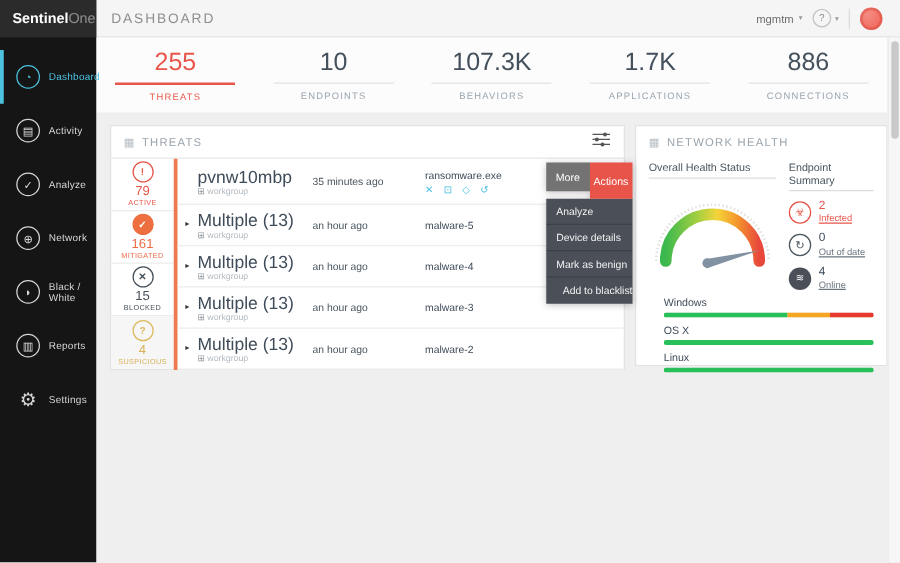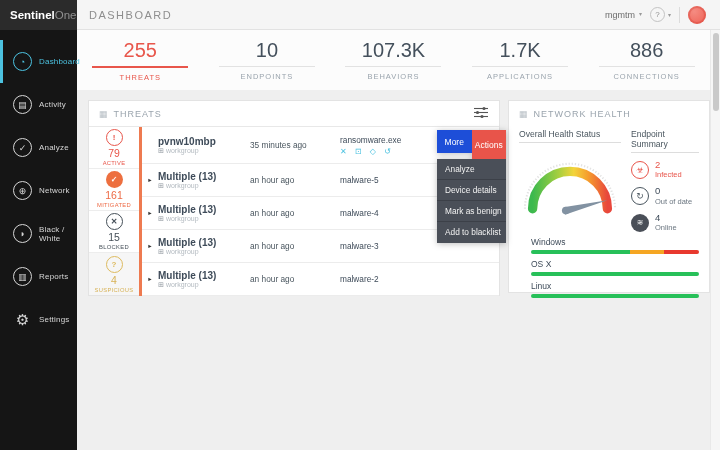--- a/index.html
+++ b/index.html
@@ -62,51 +62,51 @@
   .st-blocked .st-ic { border:1.4px solid #454f58; color:#454f58; }
   .st-blocked .st-count, .st-blocked .st-label { color:#454f58; }
   .st-suspicious .st-ic { border:1.4px solid #ddba5e; color:#ddba5e; }
   .st-suspicious .st-count, .st-suspicious .st-label { color:#d7b154; }
 
   .threat-table { flex:1; border-left:3px solid #ee7a50; }
   .t-row { display:flex; align-items:center; height:33px; border-bottom:1px solid #ececec; position:relative; cursor:pointer; }
   .t-row.first { height:37px; }
   .t-caret { width:16px; text-align:center; font-size:5.5px; color:#333; }
   .col-device { width:92px; }
-  .dev-name { font-size:10px; color:#3e4b59;font-weight:bold; }
+  .dev-name { font-size:14px; color:#3e4b59; }
   .dev-group { font-size:7px; color:#b3bac0; display:flex; align-items:center; gap:2px; }
   .wg-ic { font-size:7px; color:#8f979e; }
   .col-time { width:90px; font-size:8.3px; color:#4a565f; }
   .col-threat { font-size:8.3px; color:#3e4b59; }
   .action-ics { margin-top:2px; color:#4cc2e0; font-size:8px; letter-spacing:3px; cursor:pointer; }
 
   
   .ctx-menu { position:absolute; left:437px; top:130px; width:69px; z-index:20; filter:drop-shadow(0 1px 3px rgba(0,0,0,.25)); }
   .ctx-tabs { display:flex; height:23px; }
-  .ctx-tab { flex:1; background:#1d4ed8; color:#fff; font-size:8.5px; display:flex; align-items:center; justify-content:center; cursor:pointer; }
+  .ctx-tab { flex:1; background:#737373; color:#fff; font-size:8.5px; display:flex; align-items:center; justify-content:center; cursor:pointer; }
   .ctx-tab.active { background:#e8544a; height:29px; }
   .ctx-items { background:#4a4f58; margin-top:6px; }
   .ctx-item { height:21px; line-height:21px; padding-left:8px; font-size:8.3px; color:#f2f2f2; border-bottom:1px solid rgba(0,0,0,.18); cursor:pointer; }
-  .ctx-item:last-child { border-bottom:none; }
+  .ctx-item:last-child { border-bottom:none;text-align:right; }
 
   
   .network { left:508px; top:100px; width:202px; height:193px; padding:0 10px; }
   .nh-cols { display:flex; gap:10px; margin-top:2px; }
   .nh-left { width:102px; }
   .nh-right { flex:1; }
   .sec-title { font-size:8.6px; color:#4a565f; padding-bottom:3px; border-bottom:1px solid #ddd; }
   .gauge { margin-top:6px; }
   .summary-item { display:flex; align-items:center; gap:6px; margin-top:7px; cursor:default; }
   .sum-ic { width:18px; height:18px; min-width:18px; border-radius:50%; display:flex; align-items:center; justify-content:center; font-size:9px; }
   .sum-infected .sum-ic { border:1.4px solid #e8554b; color:#e8554b; }
   .sum-infected .sum-count, .sum-infected .sum-label { color:#e8554b; }
   .sum-outdated .sum-ic { border:1.4px solid #4a565f; color:#4a565f; }
   .sum-online .sum-ic { background:#4a4f58; color:#fff; font-size:8px; }
   .sum-count { font-size:9.5px; color:#3e4b59; line-height:1.1; }
-  .sum-label { font-size:7.5px; color:#6b7680; }
+  .sum-label { font-size:7.5px; color:#6b7680;text-decoration:underline; }
   .os-row { margin-top:5px;margin-left:12px; }
   .os-name { font-size:8.5px; color:#3e4b59; margin-bottom:3px; }
   .bar { display:flex; height:4px; border-radius:2px; overflow:hidden; background:#eee; }
   .bar span { height:100%; }
 
   
   .scrollbar { position:absolute; right:0; top:30px; width:10px; height:420px; background:#f6f6f6; border-left:1px solid #e9e9e9; }
   .scroll-thumb { margin:3px 1px 0 2px; width:6px; height:78px; background:#c9c9c9; border-radius:3px; cursor:pointer; }
 </style>
 </head>

